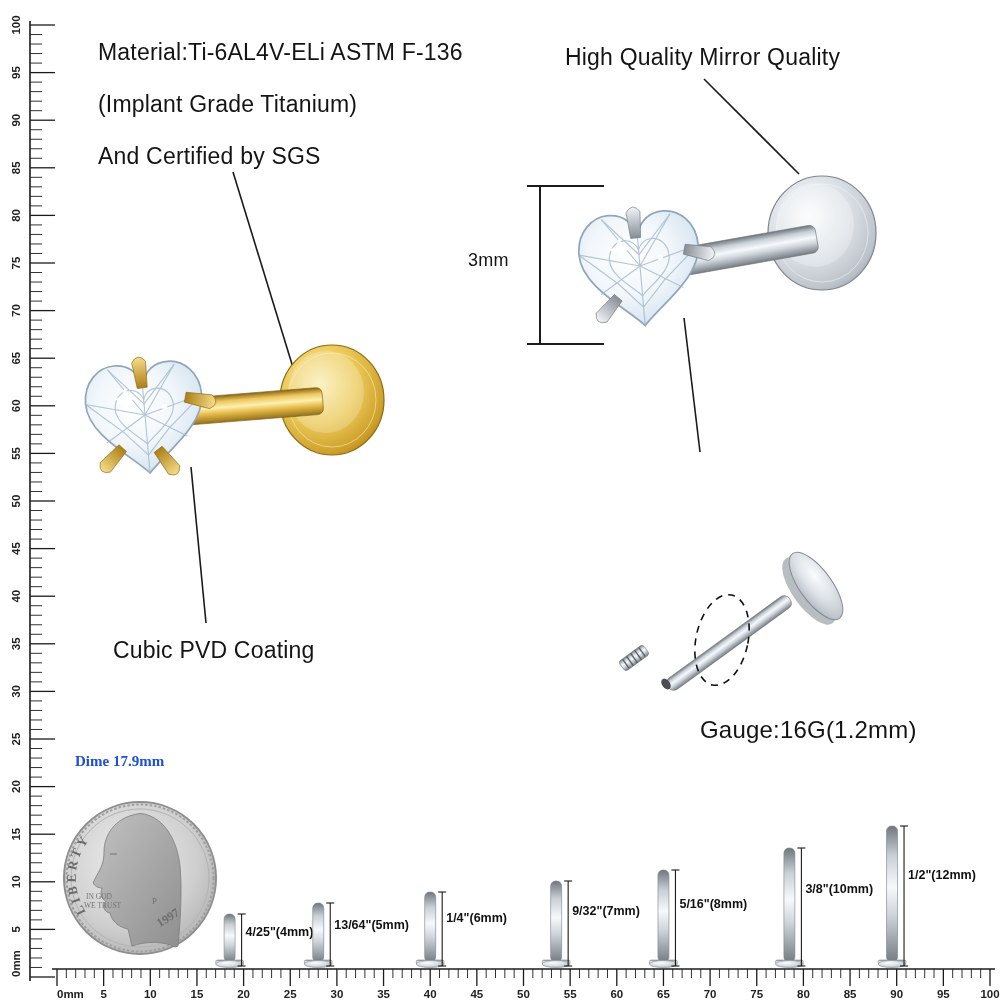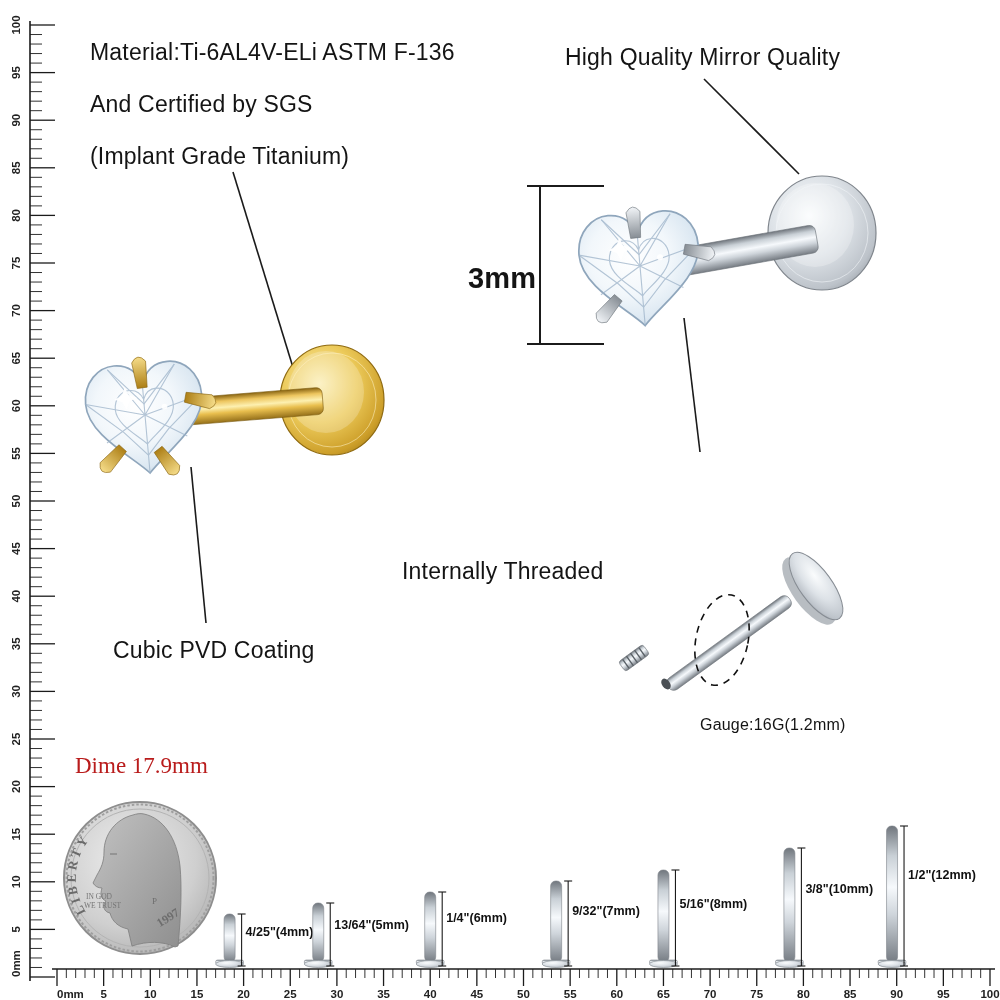--- a/index.html
+++ b/index.html
@@ -1,22 +1,22 @@
 <!DOCTYPE html>
 <html><head>
 <meta charset="utf-8">
 <style>
   html,body{margin:0;padding:0;background:#ffffff;}
   .stage{position:relative;width:1000px;height:1000px;background:#ffffff;overflow:hidden;
          font-family:"Liberation Sans",sans-serif;}
   #scene{position:absolute;left:0;top:0;}
   .lbl{position:absolute;color:#141414;font-size:23px;font-weight:500;white-space:nowrap;letter-spacing:.2px;}
-  .lbl.big{font-size:29px;font-weight:700;margin-top:12px;}
+  .lbl.big{font-size:18px;font-weight:400;}
   .material-block div{line-height:52px;}
-  .dime-caption{position:absolute;font-family:"Liberation Serif",serif;font-weight:normal;font-size:23px;color:#b91c1c;}
+  .dime-caption{position:absolute;font-family:"Liberation Serif",serif;font-weight:bold;font-size:15px;color:#1d4ed8;}
 </style>
 </head>
 <body>
 
 <div class="stage">
 
 <svg id="scene" width="1000" height="1000" viewBox="0 0 1000 1000">
   <defs>
     <linearGradient id="goldV" x1="0" y1="0" x2="0" y2="1">
       <stop offset="0" stop-color="#8a6512"></stop>
@@ -457,25 +457,24 @@
         <rect x="886.535" y="826" width="11" height="136" rx="5" fill="url(#silvV)" stroke="#7d838a" stroke-width="0.6"></rect>
         <rect x="878.035" y="960" width="28" height="4" rx="2" fill="url(#silvV)" stroke="#7d838a" stroke-width="0.6"></rect>
         <ellipse cx="892.035" cy="964" rx="14" ry="3.5" fill="url(#silvDiscG)" stroke="#8a9097" stroke-width="0.7"></ellipse>
         <line x1="904.035" y1="826" x2="904.035" y2="966" stroke="#1b1b1b" stroke-width="1.1"></line>
         <line x1="900.035" y1="826" x2="908.035" y2="826" stroke="#1b1b1b" stroke-width="1.1"></line>
         <line x1="900.035" y1="966" x2="908.035" y2="966" stroke="#1b1b1b" stroke-width="1.1"></line>
         <text x="908.035" y="879" font-size="12.5" font-weight="bold" font-family="Liberation Sans, sans-serif" fill="#111">1/2"(12mm)</text>
       </g>
 </svg>
 
-<div class="lbl material-block" style="left:90px;top:26px;">
+<div class="lbl material-block" style="left:98px;top:26px;">
   <div>Material:Ti-6AL4V-ELi ASTM F-136</div>
+  <div>(Implant Grade Titanium)</div>
   <div>And Certified by SGS</div>
-  <div>(Implant Grade Titanium)</div>
 </div>
 <div class="lbl" style="left:565px;top:44px;">High Quality Mirror Quality</div>
 <div class="lbl big" style="left:468px;top:250px;">3mm</div>
-<div class="lbl" style="left:402px;top:558px;">Internally Threaded</div>
 <div class="lbl" style="left:113px;top:637px;">Cubic PVD Coating</div>
-<div class="lbl" style="left:700px;top:716px;font-size:16px;">Gauge:16G(1.2mm)</div>
+<div class="lbl" style="left:700px;top:716px;font-size:24px;">Gauge:16G(1.2mm)</div>
 <div class="dime-caption" style="left:75px;top:753px;">Dime 17.9mm</div>
 
 </div>
 
 </body></html>

